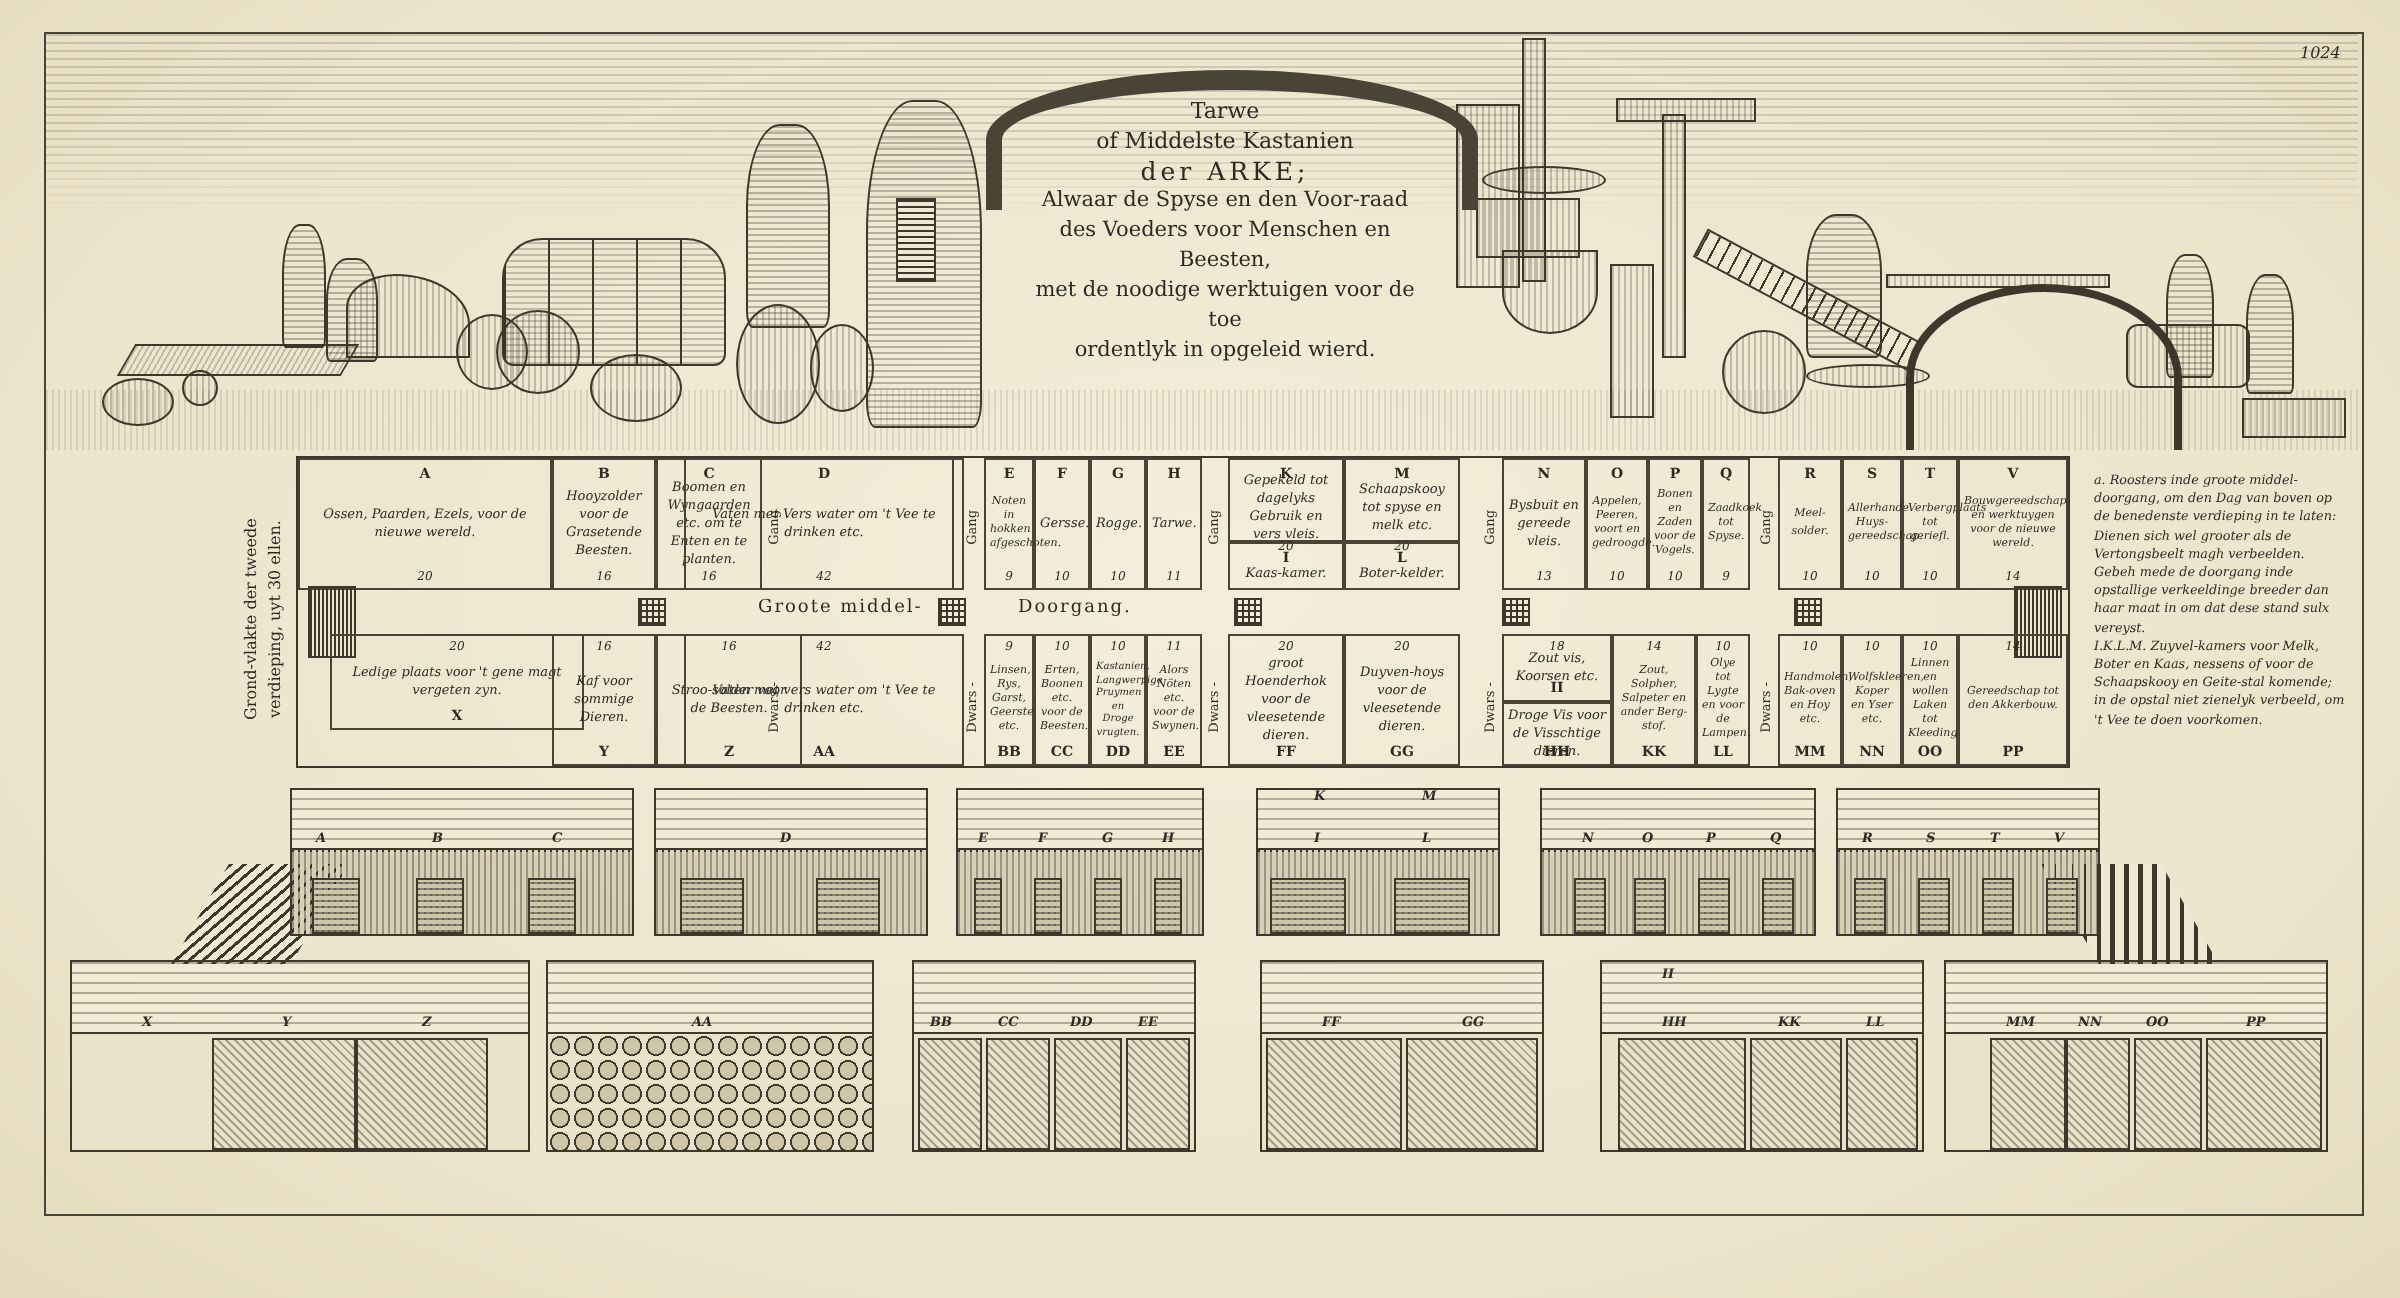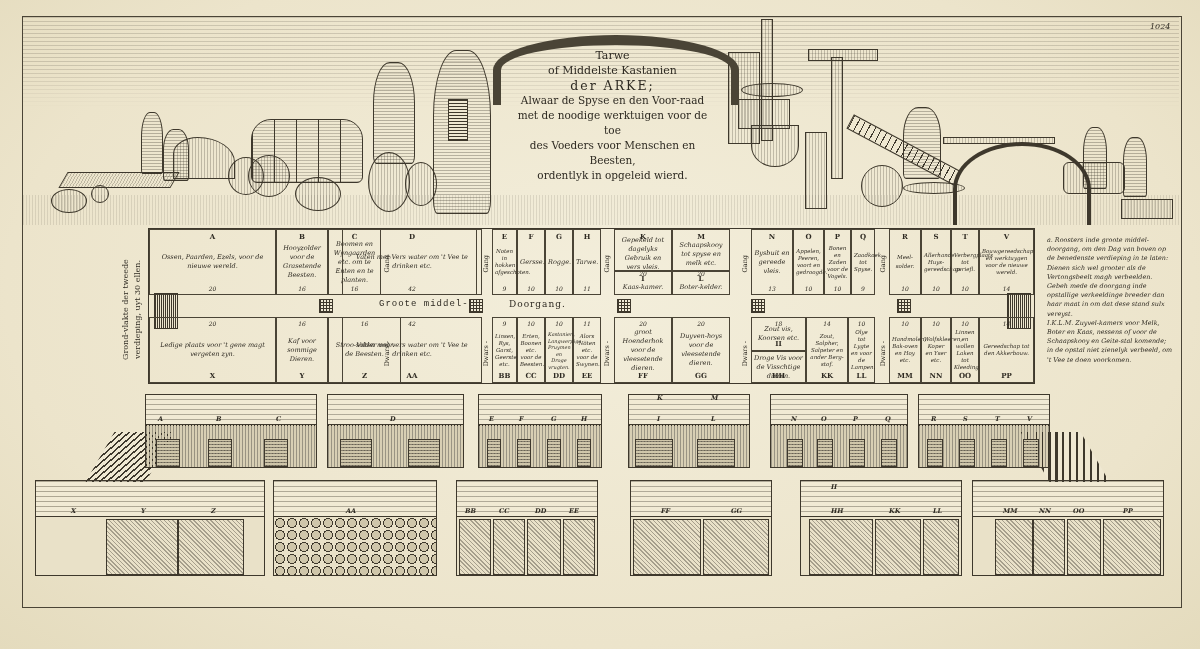--- a/index.html
+++ b/index.html
@@ -101,22 +101,22 @@
     <div class="shape" style="left:1098px;top:182px;width:50px;height:18px;"></div>
 
     <div class="shape" style="left:470px;top:18px;width:230px;height:60px;border-radius:50% 50% 0 0;background:transparent;border-width:10px 8px 0 8px;border-color:#4a4436;"></div>
   </div>
 
   <div class="cartouche">
     <div class="l1">Tarwe</div>
     <div class="l1">of Middelste Kastanien</div>
     <div class="big">der ARKE;</div>
     <div>Alwaar de Spyse en den Voor-raad</div>
+    <div>des Voeders voor Menschen en Beesten,</div>
     <div>met de noodige werktuigen voor de toe</div>
-    <div>des Voeders voor Menschen en Beesten,</div>
     <div>ordentlyk in opgeleid wierd.</div>
   </div>
 
   <div class="side-title">Grond-vlakte der tweede verdieping, uyt 30 ellen.</div>
 
   <div class="plan">
 
     <div class="cell" style="left:0;top:0;width:127px;height:66px;">
       <span class="lbl">A</span>
       <span class="txt">Ossen, Paarden, Ezels, voor de nieuwe wereld.</span>
@@ -218,29 +218,29 @@
       <span class="num" style="bottom:1px">10</span>
     </div>
     <div class="cell" style="left:830px;top:0;width:55px;height:66px;">
       <span class="lbl">V</span>
       <span class="txt" style="font-size:5.5px;line-height:7px">Bouwgereedschap en werktuygen voor de nieuwe wereld.</span>
       <span class="num" style="bottom:1px">14</span>
     </div>
 
     <div class="stair" style="left:5px;top:64px;"></div>
     <div class="grid-icon" style="left:170px;top:70px;"></div>
-    <div class="corridor-label" style="left:230px;top:70px;font-family:Liberation Mono, monospace;">Groote middel-</div>
+    <div class="corridor-label" style="left:230px;top:70px;">Groote middel-</div>
     <div class="grid-icon" style="left:320px;top:70px;"></div>
     <div class="corridor-label" style="left:360px;top:70px;">Doorgang.</div>
     <div class="grid-icon" style="left:468px;top:70px;"></div>
     <div class="grid-icon" style="left:602px;top:70px;"></div>
     <div class="grid-icon" style="left:748px;top:70px;"></div>
     <div class="stair" style="left:858px;top:64px;"></div>
 
-    <div class="cell" style="left:0;top:88px;width:127px;height:66px;">
+    <div class="cell" style="left:16px;top:88px;width:127px;height:48px;">
       <span class="num" style="top:1px">20</span>
       <span class="txt">Ledige plaats voor 't gene magt vergeten zyn.</span>
       <span class="lblb">X</span>
     </div>
     <div class="cell" style="left:127px;top:88px;width:52px;height:66px;">
       <span class="num" style="top:1px">16</span>
       <span class="txt">Kaf voor sommige Dieren.</span>
       <span class="lblb">Y</span>
     </div>
     <div class="cell" style="left:179px;top:88px;width:73px;height:66px;">

